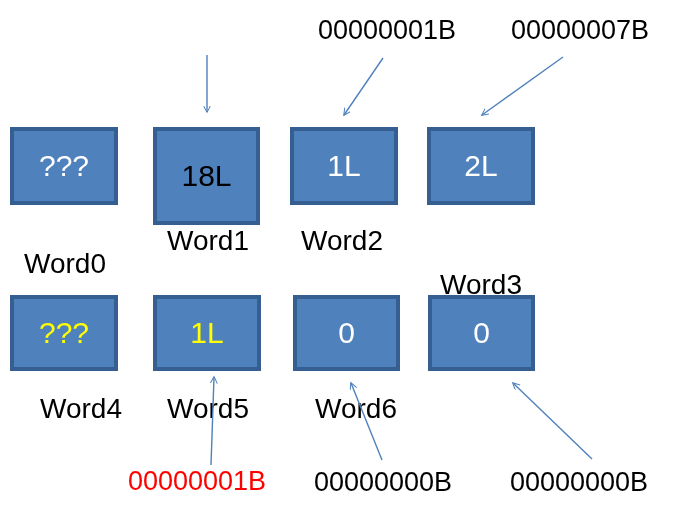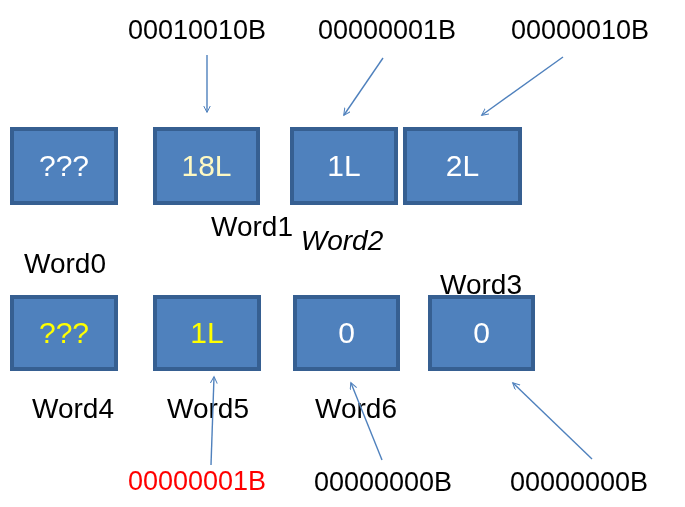--- a/index.html
+++ b/index.html
@@ -26,40 +26,39 @@
   #arrows{
     position:absolute; left:0; top:0; width:685px; height:507px;
     pointer-events:none;
   }
 </style>
 </head>
 <body>
 
 <div id="stage" style="--box-fill: #4F81BD; --box-border: #365F91;">
 
-  <span class="bin-label" style="left: 197px; top: 17px; color: rgb(0, 0, 0);">00010010B</span>
   <span class="bin-label" style="left: 387px; top: 17px; color: rgb(0, 0, 0);">00000001B</span>
-  <span class="bin-label" style="left: 580px; top: 17px; color: rgb(0, 0, 0);">00000010B</span>
+  <span class="bin-label" style="left: 580px; top: 17px; color: rgb(0, 0, 0);">00000007B</span>
 
   <div class="word-box" style="left: 10px; top: 127px; width: 108px; height: 78px; color: rgb(255, 255, 255);">???</div>
-  <div class="word-box" style="left: 153px; top: 127px; width: 107px; height: 78px; color: #fef9c3;">18L</div>
+  <div class="word-box" style="left: 153px; top: 127px; width: 107px; height: 98px; color: #000000;">18L</div>
   <div class="word-box" style="left: 290px; top: 127px; width: 108px; height: 78px; color: rgb(255, 255, 255);">1L</div>
-  <div class="word-box" style="left: 403px; top: 127px; width: 119px; height: 78px; color: rgb(255, 255, 255);">2L</div>
+  <div class="word-box" style="left: 427px; top: 127px; width: 108px; height: 78px; color: rgb(255, 255, 255);">2L</div>
 
   <span class="word-label" style="left:65px;  top:227px;margin-top:23px;">Word0</span>
-  <span class="word-label" style="left:208px; top:213px;margin-left:44px;">Word1</span>
-  <span class="word-label" style="left:342px; top:227px;font-style:italic;">Word2</span>
+  <span class="word-label" style="left:208px; top:227px;">Word1</span>
+  <span class="word-label" style="left:342px; top:227px;">Word2</span>
   <span class="word-label" style="left:481px; top:227px;margin-top:44px;">Word3</span>
 
   <div class="word-box" style="left: 10px; top: 295px; width: 108px; height: 76px; color: rgb(255, 255, 0);">???</div>
   <div class="word-box" style="left: 153px; top: 295px; width: 108px; height: 76px; color: rgb(255, 255, 0);">1L</div>
   <div class="word-box" style="left: 293px; top: 295px; width: 107px; height: 76px; color: rgb(255, 255, 255);">0</div>
   <div class="word-box" style="left: 428px; top: 295px; width: 107px; height: 76px; color: rgb(255, 255, 255);">0</div>
 
-  <span class="word-label" style="left:73px;  top:395px;">Word4</span>
+  <span class="word-label" style="left:81px;  top:395px;">Word4</span>
   <span class="word-label" style="left:208px; top:395px;">Word5</span>
   <span class="word-label" style="left:356px; top:395px;">Word6</span>
 
   <span class="bin-label" style="left: 197px; top: 468px; color: rgb(255, 0, 0);">00000001B</span>
   <span class="bin-label" style="left: 383px; top: 469px; color: rgb(0, 0, 0);">00000000B</span>
   <span class="bin-label" style="left: 579px; top: 469px; color: rgb(0, 0, 0);">00000000B</span>
 
   <svg id="arrows" viewBox="0 0 685 507" xmlns="http://www.w3.org/2000/svg">
     <defs>
       <marker id="ah" markerWidth="10" markerHeight="10" refX="6.5" refY="3.5" orient="auto" markerUnits="userSpaceOnUse">

